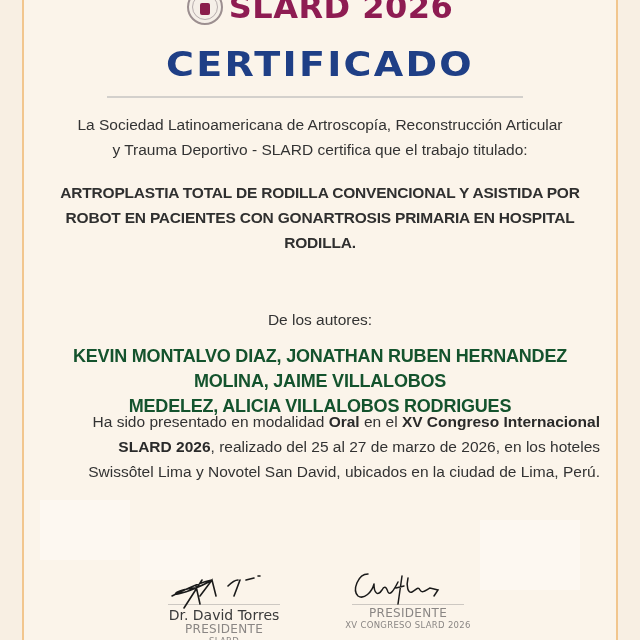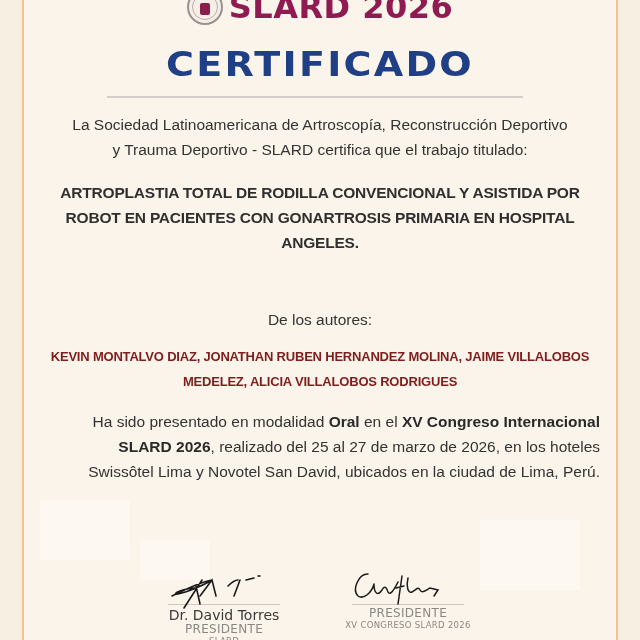--- a/index.html
+++ b/index.html
@@ -60,21 +60,21 @@
   }
   .intro { top: 112px; }
   .work-title {
     position: absolute; top: 180px; left: 50px; width: 540px; text-align: center;
     font-size: 15.5px; line-height: 25px; font-weight: bold; color: #2f2f2f;
     letter-spacing: -0.2px;
   }
   .authors-label { top: 307px; }
   .authors {
     position: absolute; top: 344px; left: 36px; width: 568px; text-align: center;
-    font-size: 13px; line-height: 25px; font-weight: bold; color: #7f1d1d;
+    font-size: 18px; line-height: 25px; font-weight: bold; color: #14532d;
     letter-spacing: -0.2px;
   }
   .presentation { top: 409px; text-align: right; }
   .presentation b { font-weight: bold; color: #2a2a2a; }
   .sig-block {
     position: absolute; top: 560px; width: 140px; text-align: center;
   }
   .sig-left { left: 154px; }
   .sig-right { left: 338px; }
   .sig-mark { height: 44px; position: relative; }
@@ -108,28 +108,28 @@
   <div class="emblem">
     <div class="emblem-core"></div>
   </div>
   <span class="brand">SLARD 2026</span>
 </div>
 
 <div class="title">CERTIFICADO</div>
 <div class="divider"></div>
 
 <div class="para intro">
-  <div>La Sociedad Latinoamericana de Artroscopía, Reconstrucción Deportivo</div>
+  <div>La Sociedad Latinoamericana de Artroscopía, Reconstrucción Articular</div>
   <div>y Trauma Deportivo - SLARD certifica que el trabajo titulado:</div>
 </div>
 
 <div class="work-title">
   <div>ARTROPLASTIA TOTAL DE RODILLA CONVENCIONAL Y ASISTIDA POR</div>
   <div>ROBOT EN PACIENTES CON GONARTROSIS PRIMARIA EN HOSPITAL</div>
-  <div>ANGELES.</div>
+  <div>RODILLA.</div>
 </div>
 
 <div class="para authors-label">De los autores:</div>
 
 <div class="authors">
   <div>KEVIN MONTALVO DIAZ, JONATHAN RUBEN HERNANDEZ MOLINA, JAIME VILLALOBOS</div>
   <div>MEDELEZ, ALICIA VILLALOBOS RODRIGUES</div>
 </div>
 
 <div class="para presentation">

